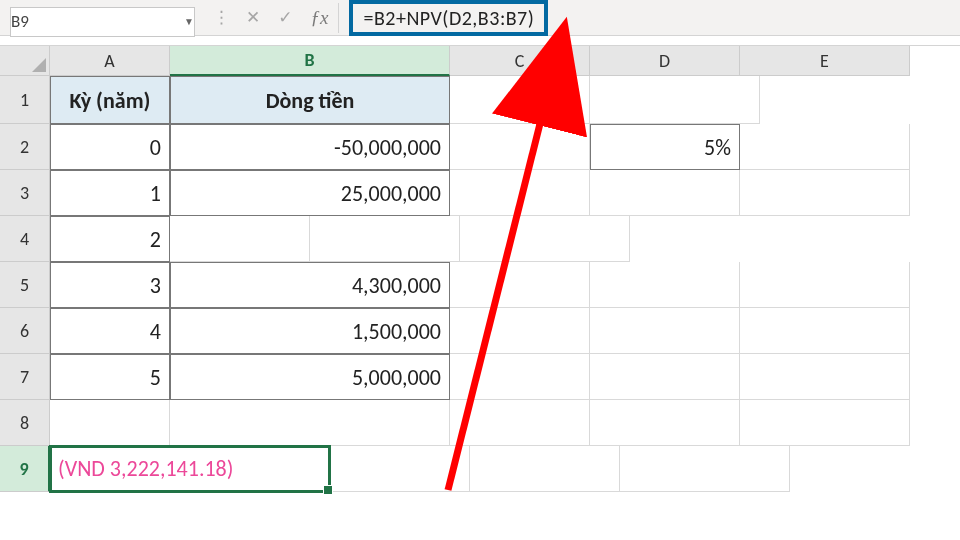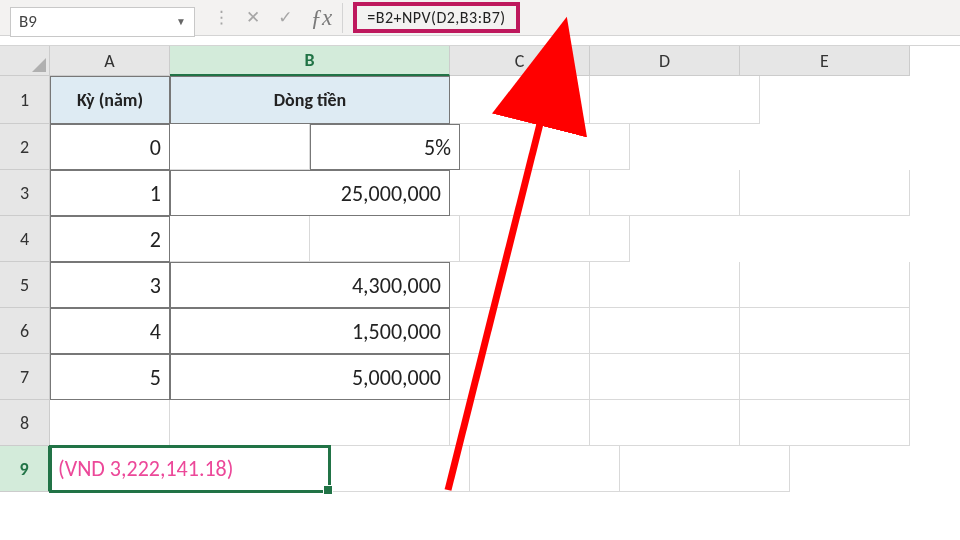--- a/index.html
+++ b/index.html
@@ -18,58 +18,58 @@
     border-bottom: 1px solid #d4d4d4;
     background: #f3f2f1;
   }
   .name-box {
     width: 185px;
     height: 30px;
     background: #fff;
     border: 1px solid #c8c8c8;
     display: flex;
     align-items: center;
-    padding: 0 8px;
+    padding: 0 0;
     margin: 8px 4px 0 10px;
     font-size: 17px;
     color: #444;
     justify-content: space-between;
   }
   .name-box .dd { color: #666; font-size: 10px; }
   .fb-icons {
     display: flex;
     align-items: center;
     gap: 18px;
     padding: 0 14px;
     color: #a6a6a6;
     font-size: 17px;
   }
   .fb-icons .vdots { letter-spacing: -2px; }
   .fx {
     font-style: italic;
     font-family: 'Times New Roman', serif;
     color: #7a7a7a;
-    font-size: 23px;
+    font-size: 19px;
     padding: 0 10px 0 4px;
     border-right: 1px solid #d4d4d4;
     height: 30px;
     display:flex;
     align-items:center;
   }
   .formula-input-wrap {
     flex: 1;
     height: 30px;
     display: flex;
     align-items: center;
     padding-left: 10px;
   }
   .formula-input {
-    border: 4px solid #be185d;
+    border: 4px solid #0369a1;
     padding: 2px 10px;
-    font-size: 16px;
+    font-size: 20px;
     letter-spacing: .5px;
     color: #222;
     background: #f3f2f1;
   }
 
   .spacer-top {
     height: 10px;
     border-bottom: 1px solid #d4d4d4;
     background: #fff;
   }
@@ -134,21 +134,21 @@
     background:#fff;
   }
   .h-48 { height: 48px; }
   .h-46 { height: 46px; }
 
   .hdr-cell {
     background: #deebf3;
     font-weight: bold;
     justify-content:center;
     border: 1px solid #777 !important;
-    font-size: 18px;
+    font-size: 22px;
   }
   .b-box {
     border: 1px solid #777 !important;
   }
   .right { justify-content:flex-end; }
   .bold { font-weight: bold; }
   .red { color: #ec4899; }
 
   .sel-cell {
     position: relative;
@@ -205,20 +205,21 @@
   <div class="row-h h-48">1</div>
   <div class="cell col-A hdr-cell h-48">Kỳ (năm)</div>
   <div class="cell col-B hdr-cell h-48">Dòng tiền</div>
   <div class="cell col-C h-48"></div>
   <div class="cell col-E h-48"></div>
 </div>
 
 <div class="row">
   <div class="row-h h-46">2</div>
   <div class="cell col-A b-box right h-46">0</div>
+  <div class="cell col-B b-box right h-46">-50,000,000</div>
   <div class="cell col-C h-46"></div>
   <div class="cell col-D b-box right h-46">5%</div>
   <div class="cell col-E h-46"></div>
 </div>
 
 <div class="row">
   <div class="row-h h-46">3</div>
   <div class="cell col-A b-box right h-46">1</div>
   <div class="cell col-B b-box right h-46">25,000,000</div>
   <div class="cell col-C h-46"></div>

